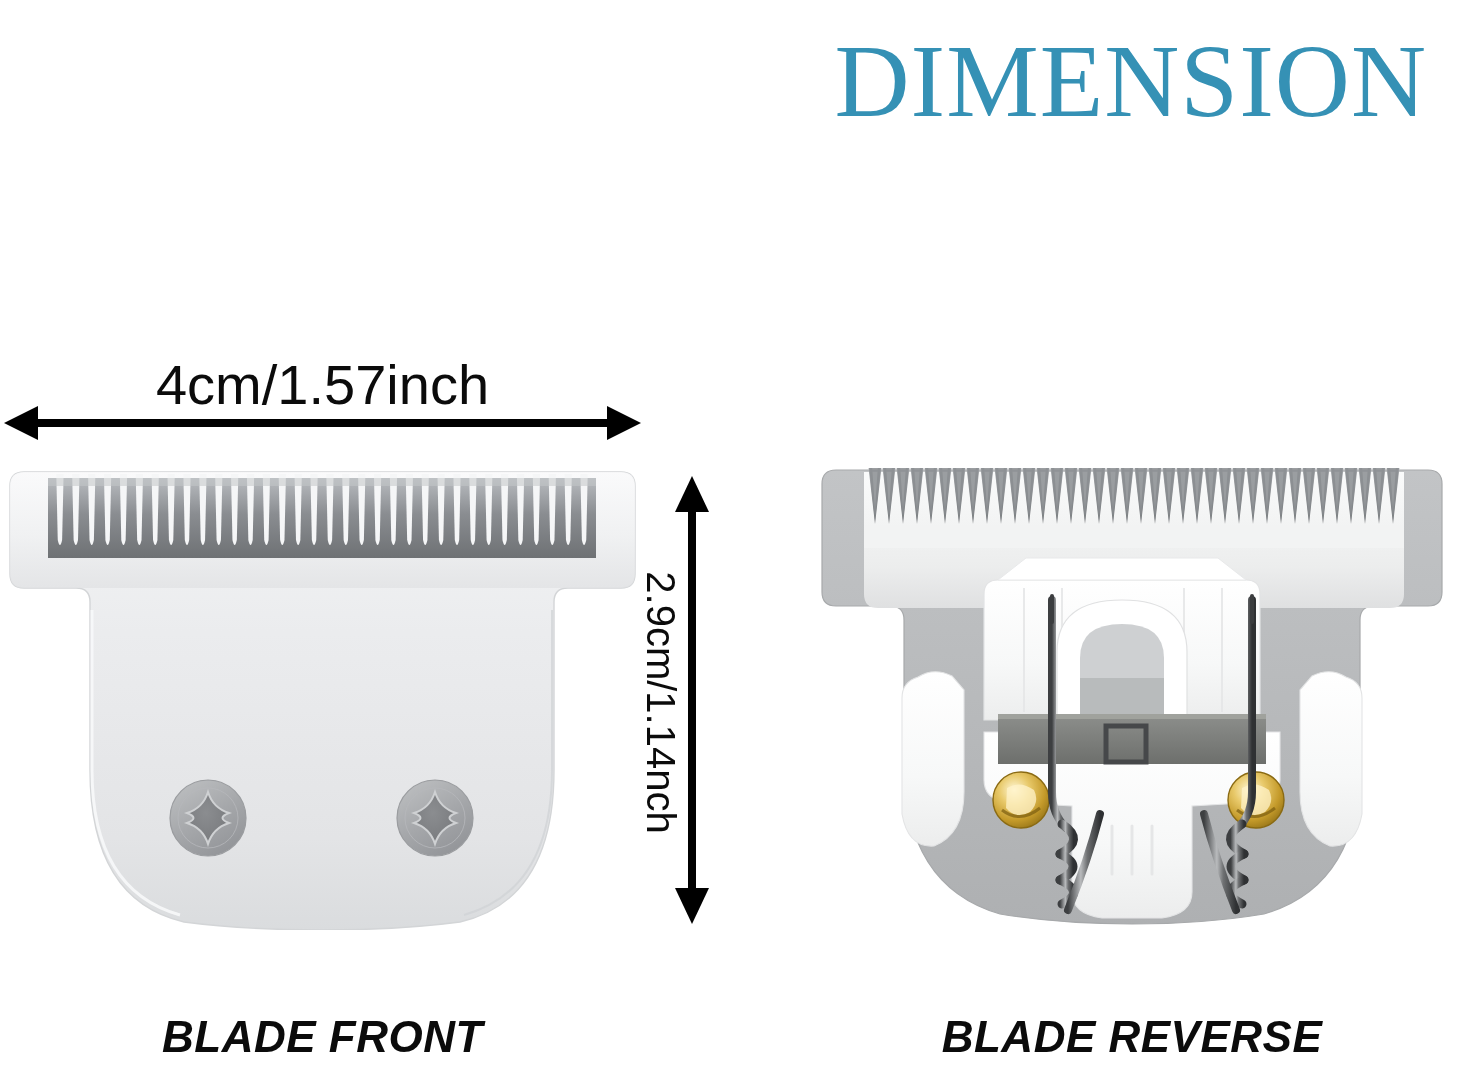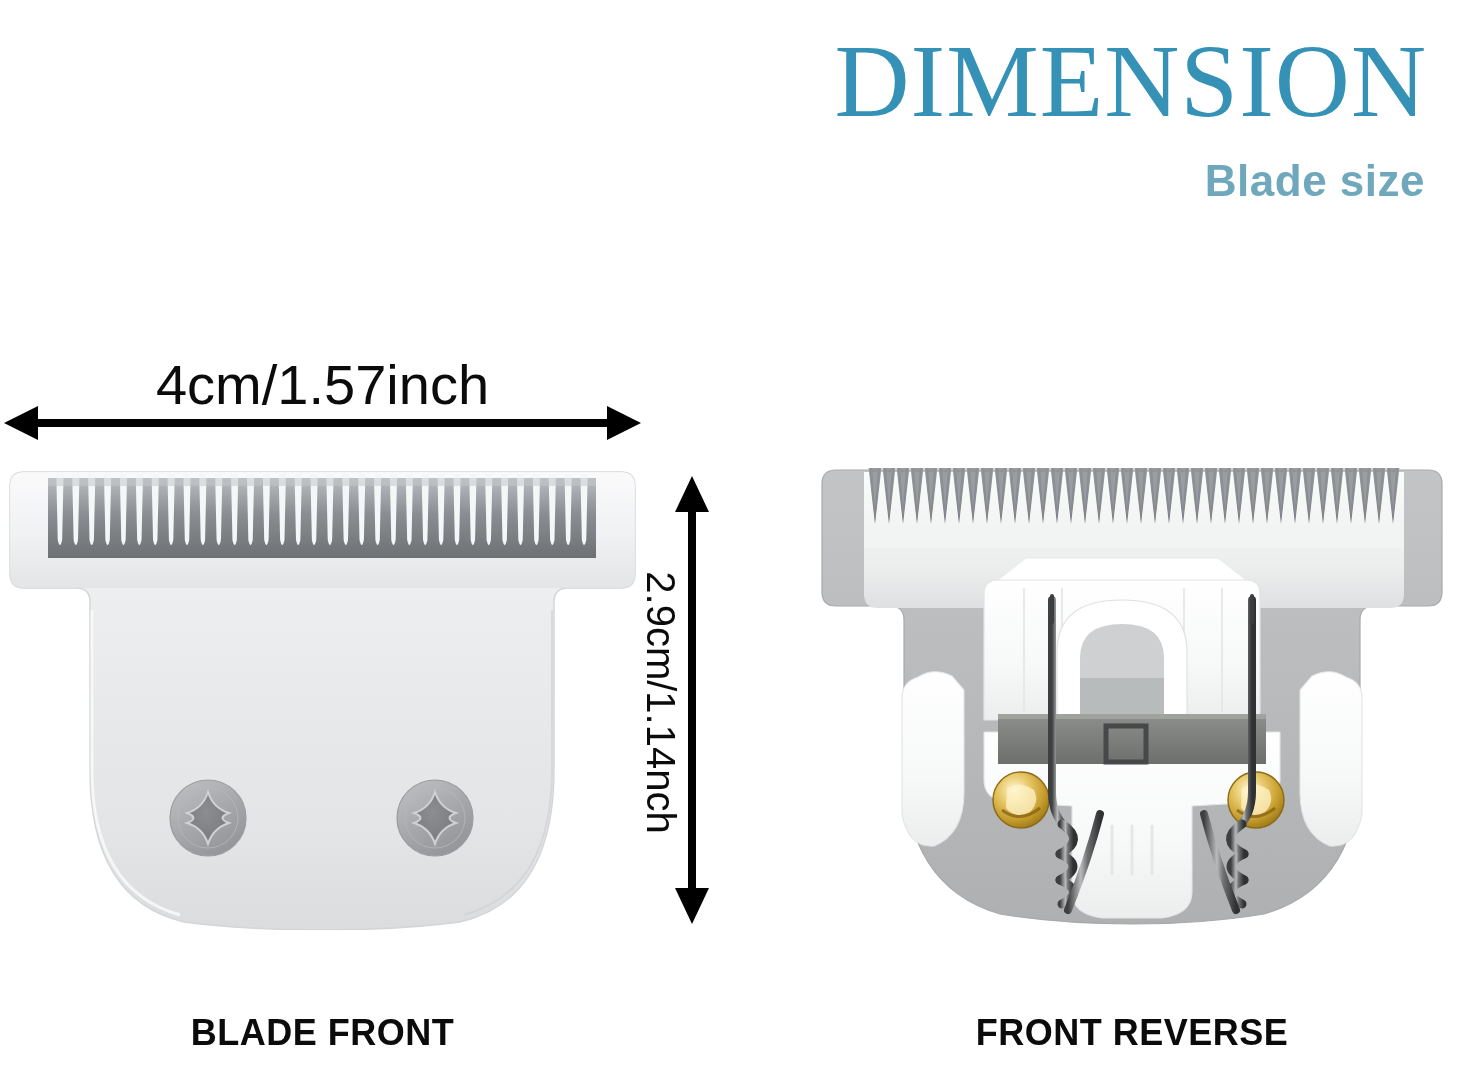--- a/index.html
+++ b/index.html
@@ -117,45 +117,45 @@
     left: 812px;
     top: 462px;
     width: 640px;
     height: 478px;
   }
 
   
   .caption {
     position: absolute;
     font-family: "Liberation Sans", sans-serif;
-    font-size: 36px;
+    font-size: 44px;
     font-weight: bold;
     letter-spacing: 0.5px;
     color: #0b0b0b;
     white-space: nowrap;
+    font-style: italic;
   }
   #caption-front {
     left: 0px;
     top: 1012px;
     width: 645px;
     text-align: center;
   }
   #caption-reverse {
     left: 812px;
     top: 1012px;
     width: 640px;
     text-align: center;
   }
 </style>
 </head>
 <body>
 
 <div id="header-block">
   <div id="title-dimension">DIMENSION</div>
-  <div id="subtitle-blade-size">Blade size</div>
 </div>
 
 <div id="width-dimension">
   <div id="width-label">4cm/1.57inch</div>
   <svg id="width-arrow-svg" width="645" height="38" viewBox="0 0 645 38">
     <line x1="30" y1="19" x2="615" y2="19" stroke="#000" stroke-width="8"></line>
     <polygon points="4,19 38,2 38,36" fill="#000"></polygon>
     <polygon points="641,19 607,2 607,36" fill="#000"></polygon>
   </svg>
 </div>
@@ -539,13 +539,13 @@
     <g stroke="url(#brSpring)" stroke-width="9" fill="none" stroke-linecap="round">
       <path d="M 430,362 Q 406,378 432,392"></path>
       <path d="M 432,392 Q 406,404 432,418"></path>
       <path d="M 432,418 Q 406,430 430,442"></path>
     </g>
     <path d="M 392,352 Q 404,398 424,448" fill="none" stroke="url(#brSpring)" stroke-width="8" stroke-linecap="round"></path>
   </g>
 </svg>
 
 <div class="caption" id="caption-front">BLADE FRONT</div>
-<div class="caption" id="caption-reverse">FRONT REVERSE</div>
+<div class="caption" id="caption-reverse">BLADE REVERSE</div>
 
 </body></html>

